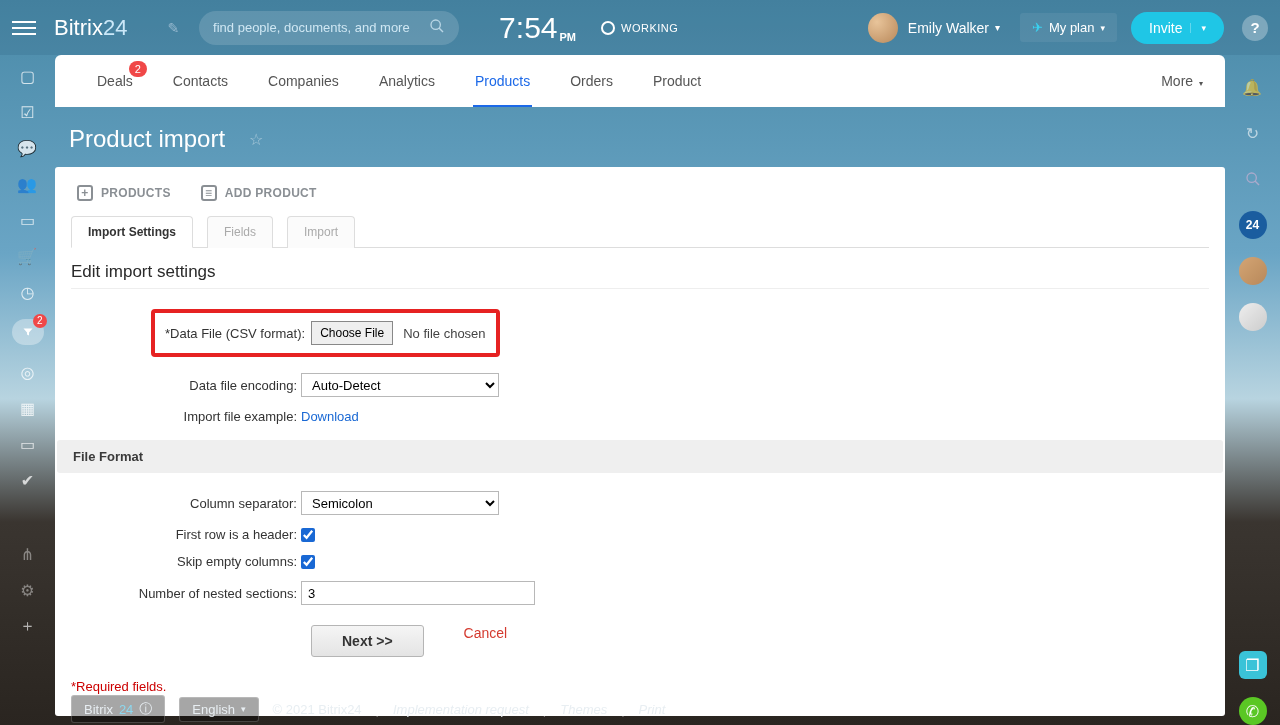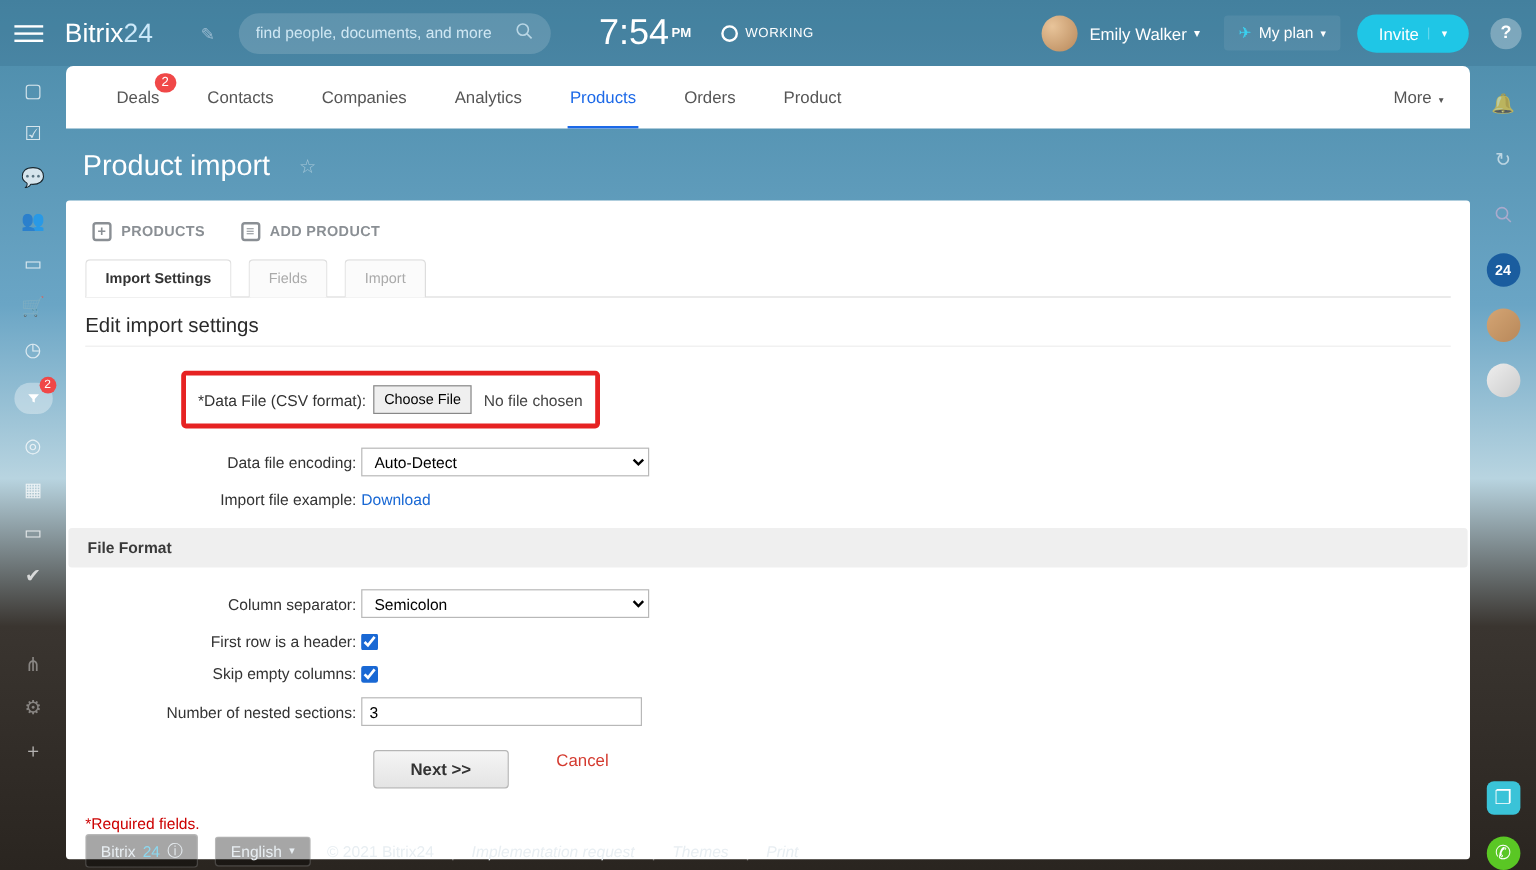--- a/index.html
+++ b/index.html
@@ -38,21 +38,21 @@
   width: 260px;
   display:flex; align-items:center;
   padding:0 14px; color:#cfe7f3;
 }
 .search-box input {
   background:transparent; border:none; outline:none;
   color:#fff; flex:1;
 }
 .search-box input::placeholder { color: #cfe7f3; font-size:13px; }
 .search-box .sicon { margin-left:8px; opacity:.8; }
-.clock-area { margin-left:40px; display:flex; align-items:center;}
+.clock-area { margin-left:40px; display:flex; align-items:flex-end;}
 .clock-time { font-size:30px; font-weight:300; line-height:1;}
 .clock-pm { font-size:11px; margin-left:2px; font-weight:600; }
 .working { margin-left:25px; display:flex; align-items:center; font-size:11px; letter-spacing:.5px;}
 .working .dot {
   width:14px;height:14px;border:2px solid #fff;border-radius:50%; margin-right:6px;
 }
 .top-header .spacer { flex:1; }
 .avatar {
   width:30px;height:30px;border-radius:50%;
   background: radial-gradient(circle at 30% 30%, #e8c49a, #b8885a);
@@ -197,21 +197,21 @@
 }
 .form-row {
   display:flex; align-items:center; padding:6px 0; 
 }
 .form-row label {
   width:230px; text-align:right; font-size:13px; color:#333;
   padding-right:4px;
 }
 select, input[type=text] {
   border:1px solid #b8b8b8; padding:3px 6px; font-size:13px;
-  height:24px; width:240px; background:#fff;
+  height:24px; width:198px; background:#fff;
 }
 input[type=text] { width:234px; }
 .file-btn {
   border:1px solid #888; background:#efefef; font-size:12px;
   padding:4px 8px; cursor:pointer;
 }
 .file-status { font-size:13px; color:#444; margin-left:4px;}
 .download-link { color:#1968d4; font-size:13px; text-decoration:none;}
 
 .redbox {

